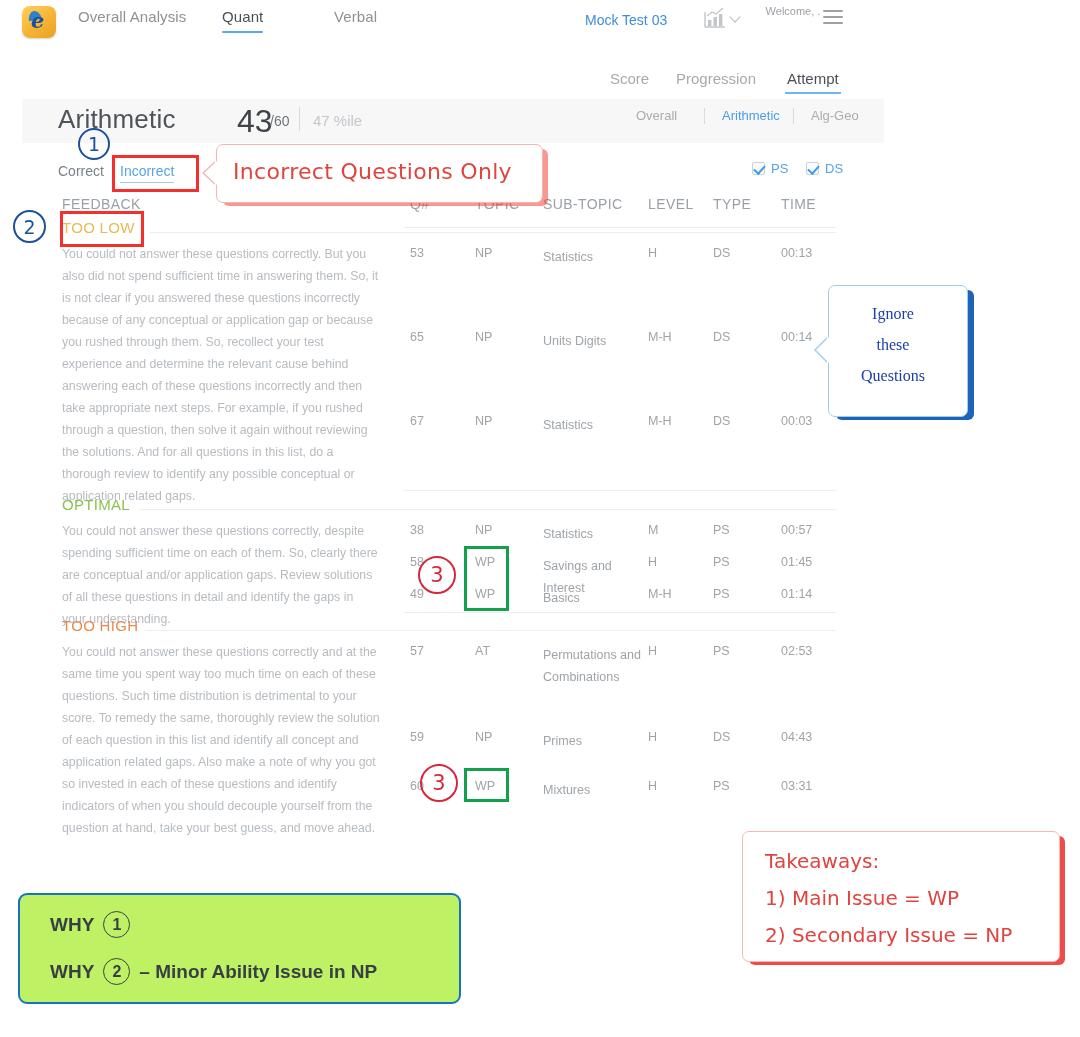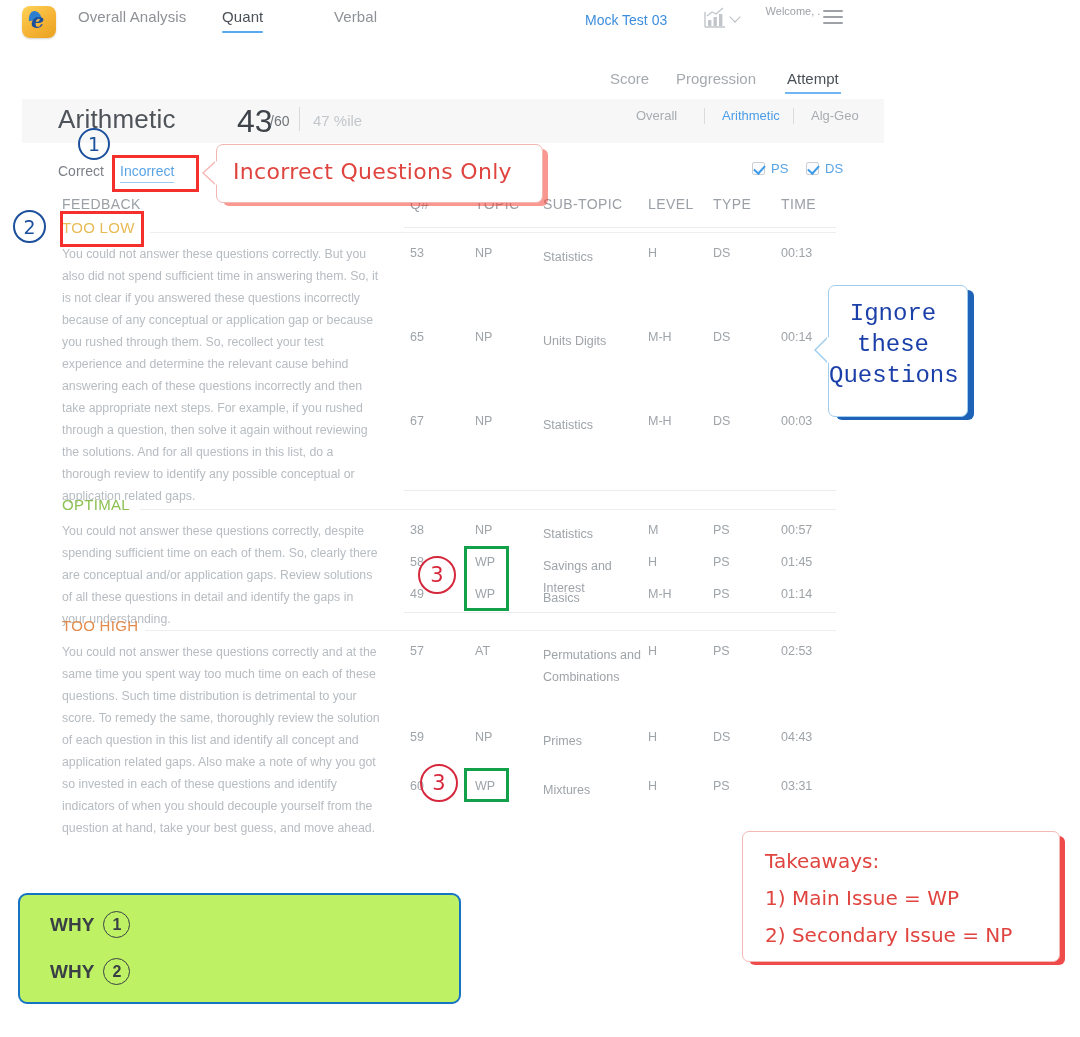--- a/index.html
+++ b/index.html
@@ -239,22 +239,22 @@
   }
 
   
   #callout-ignore {
     position:absolute; left:828px; top:285px; width:140px; height:132px;
     background:#fff; border:1.6px solid #9fcdee; border-radius:7px;
     box-shadow:7px 4px 0 -1px #1f63b8;
   }
   #callout-ignore .txt {
     position:absolute; left:0; right:10px; top:12px;
-    font-size:24px; color:#1b3fa8; line-height:31px; text-align:center;
-    font-family:Liberation Mono, monospace;
+    font-size:16px; color:#1b3fa8; line-height:31px; text-align:center;
+    font-family:Liberation Serif, serif;
   }
   #callout-ignore .tail {
     position:absolute; left:-13px; top:51px; width:0; height:0;
     border-top:13px solid transparent; border-bottom:13px solid transparent;
     border-right:13px solid #fff;
     filter:drop-shadow(-1.4px 0 0 #9fcdee);
   }
 
   
   #box-takeaways {
@@ -478,14 +478,15 @@
 </div>
 
 <div id="box-why">
   <div class="whyrow" id="whyrow1">
     <span>WHY</span>
     <span class="why-circ">1</span>
   </div>
   <div class="whyrow" id="whyrow2">
     <span>WHY</span>
     <span class="why-circ">2</span>
+    <span>– Minor Ability Issue in NP</span>
   </div>
 </div>
 
 </body></html>

